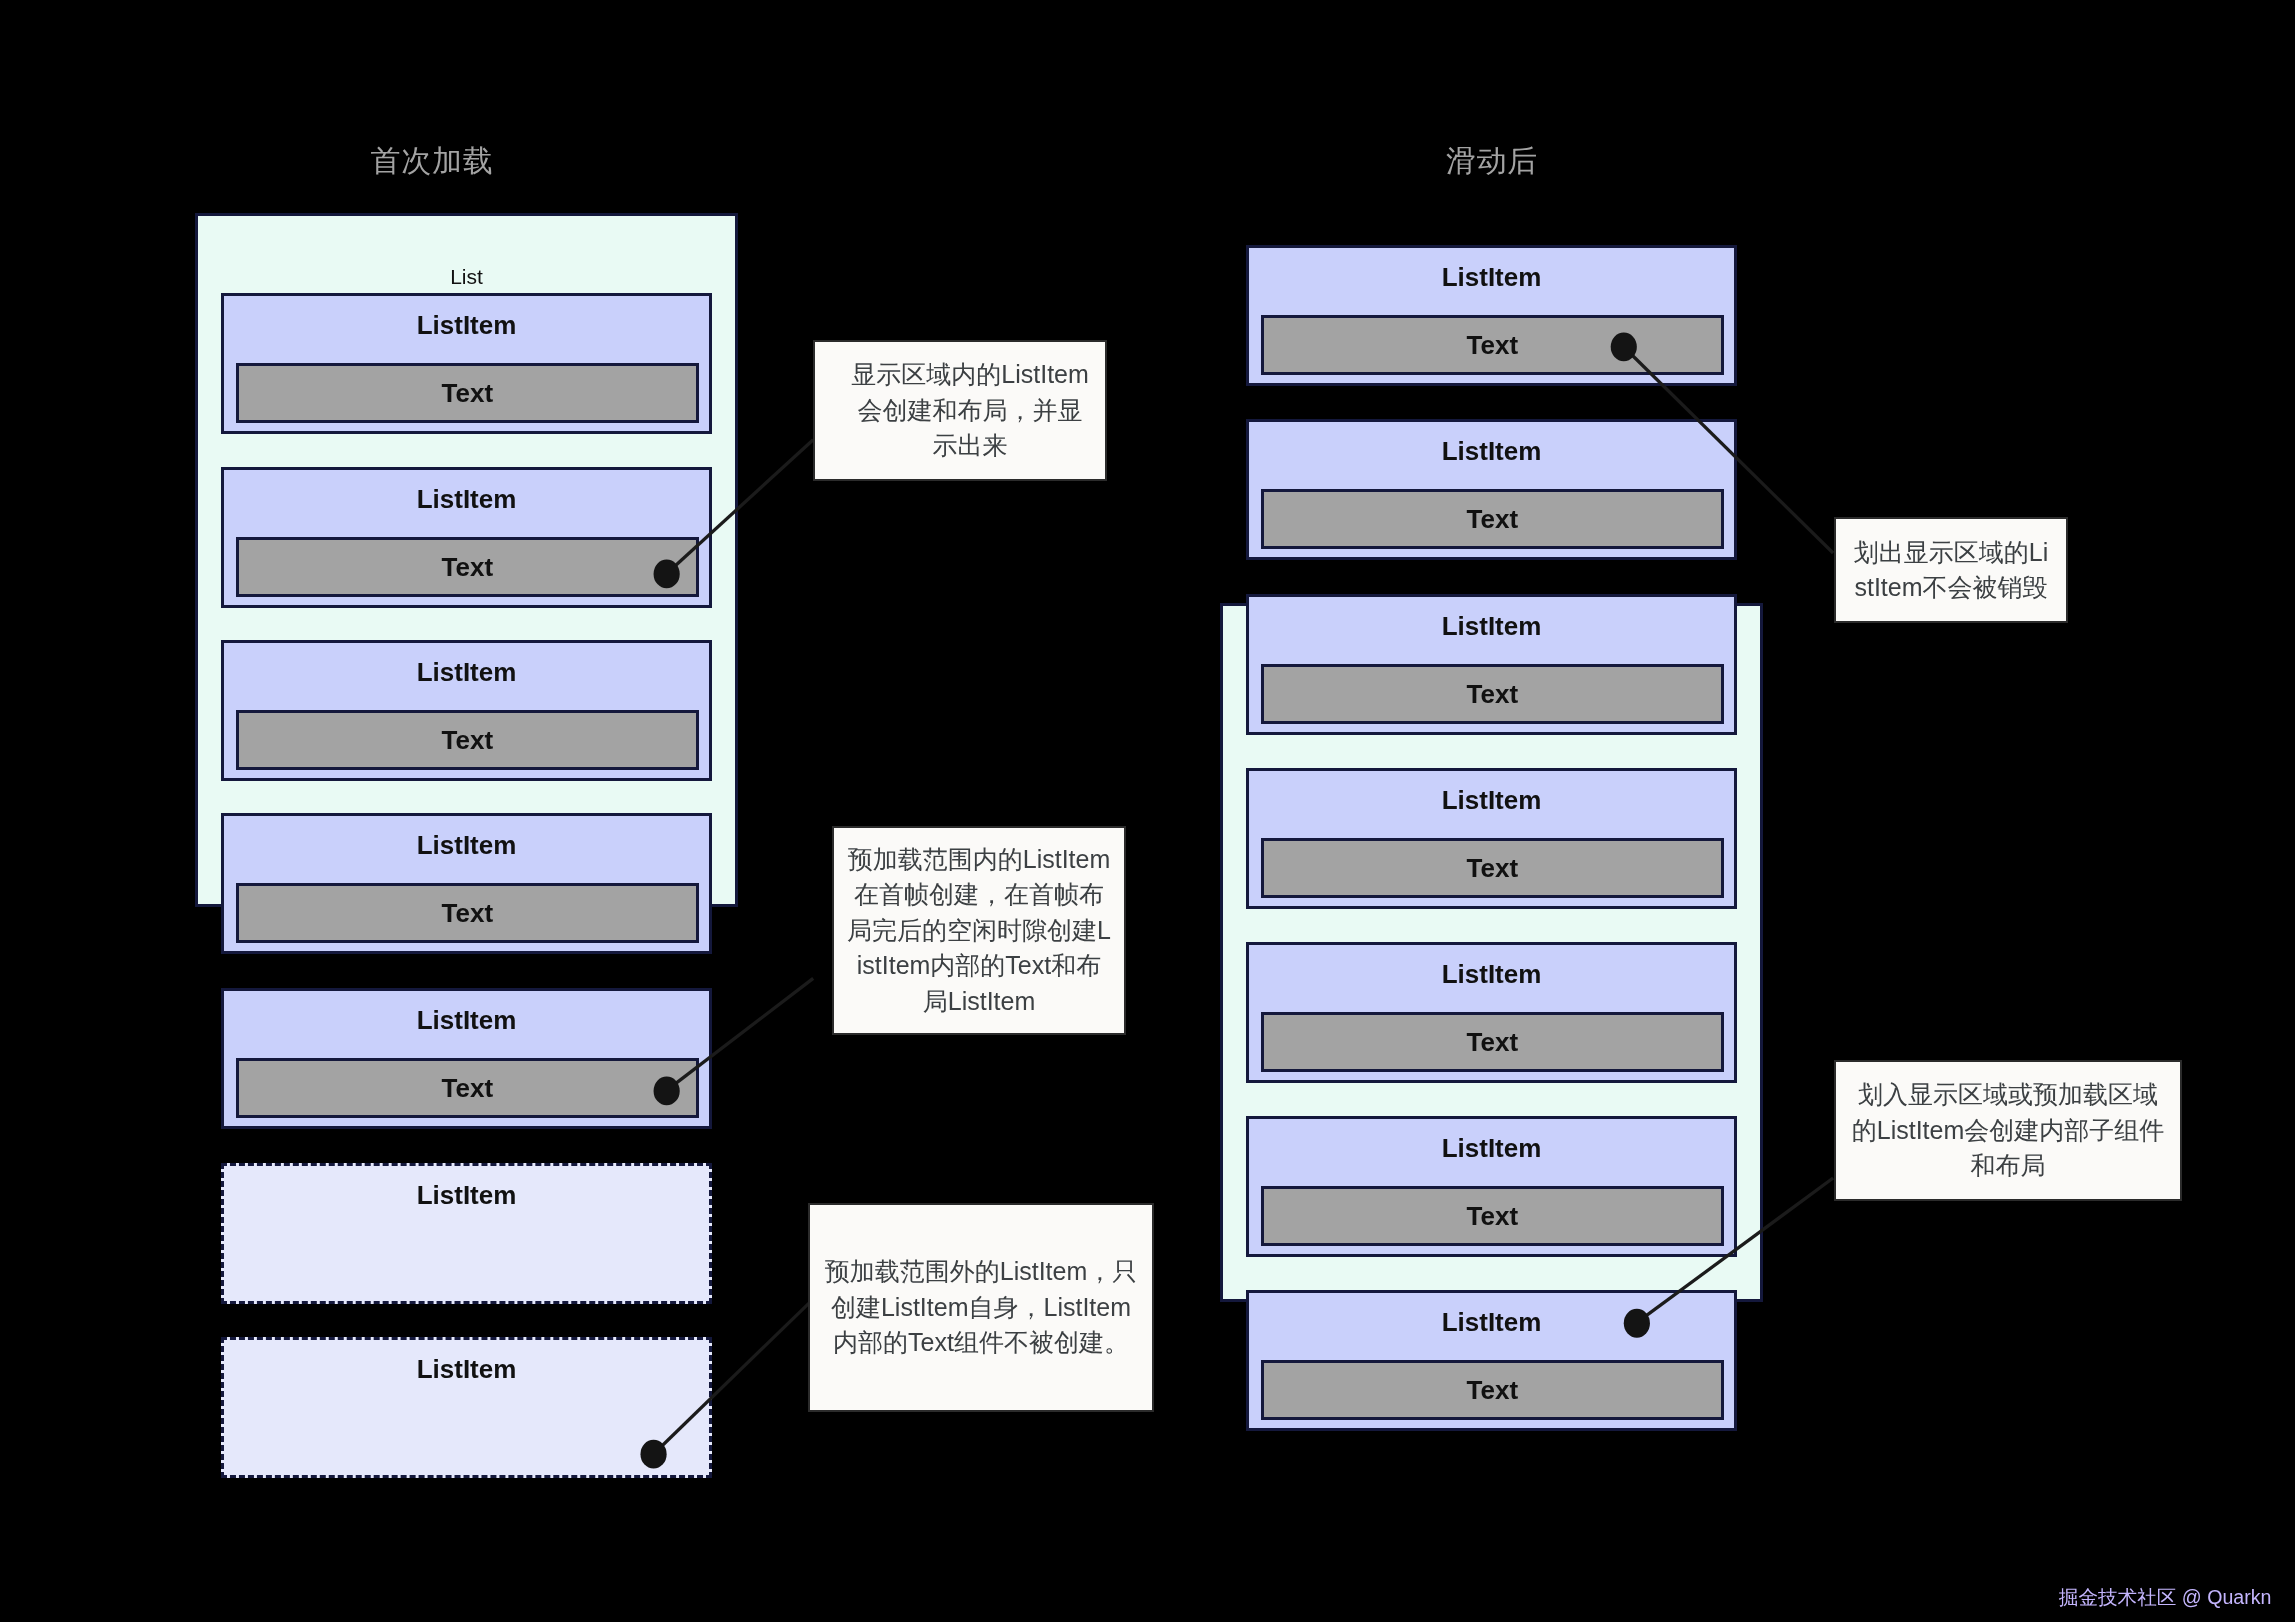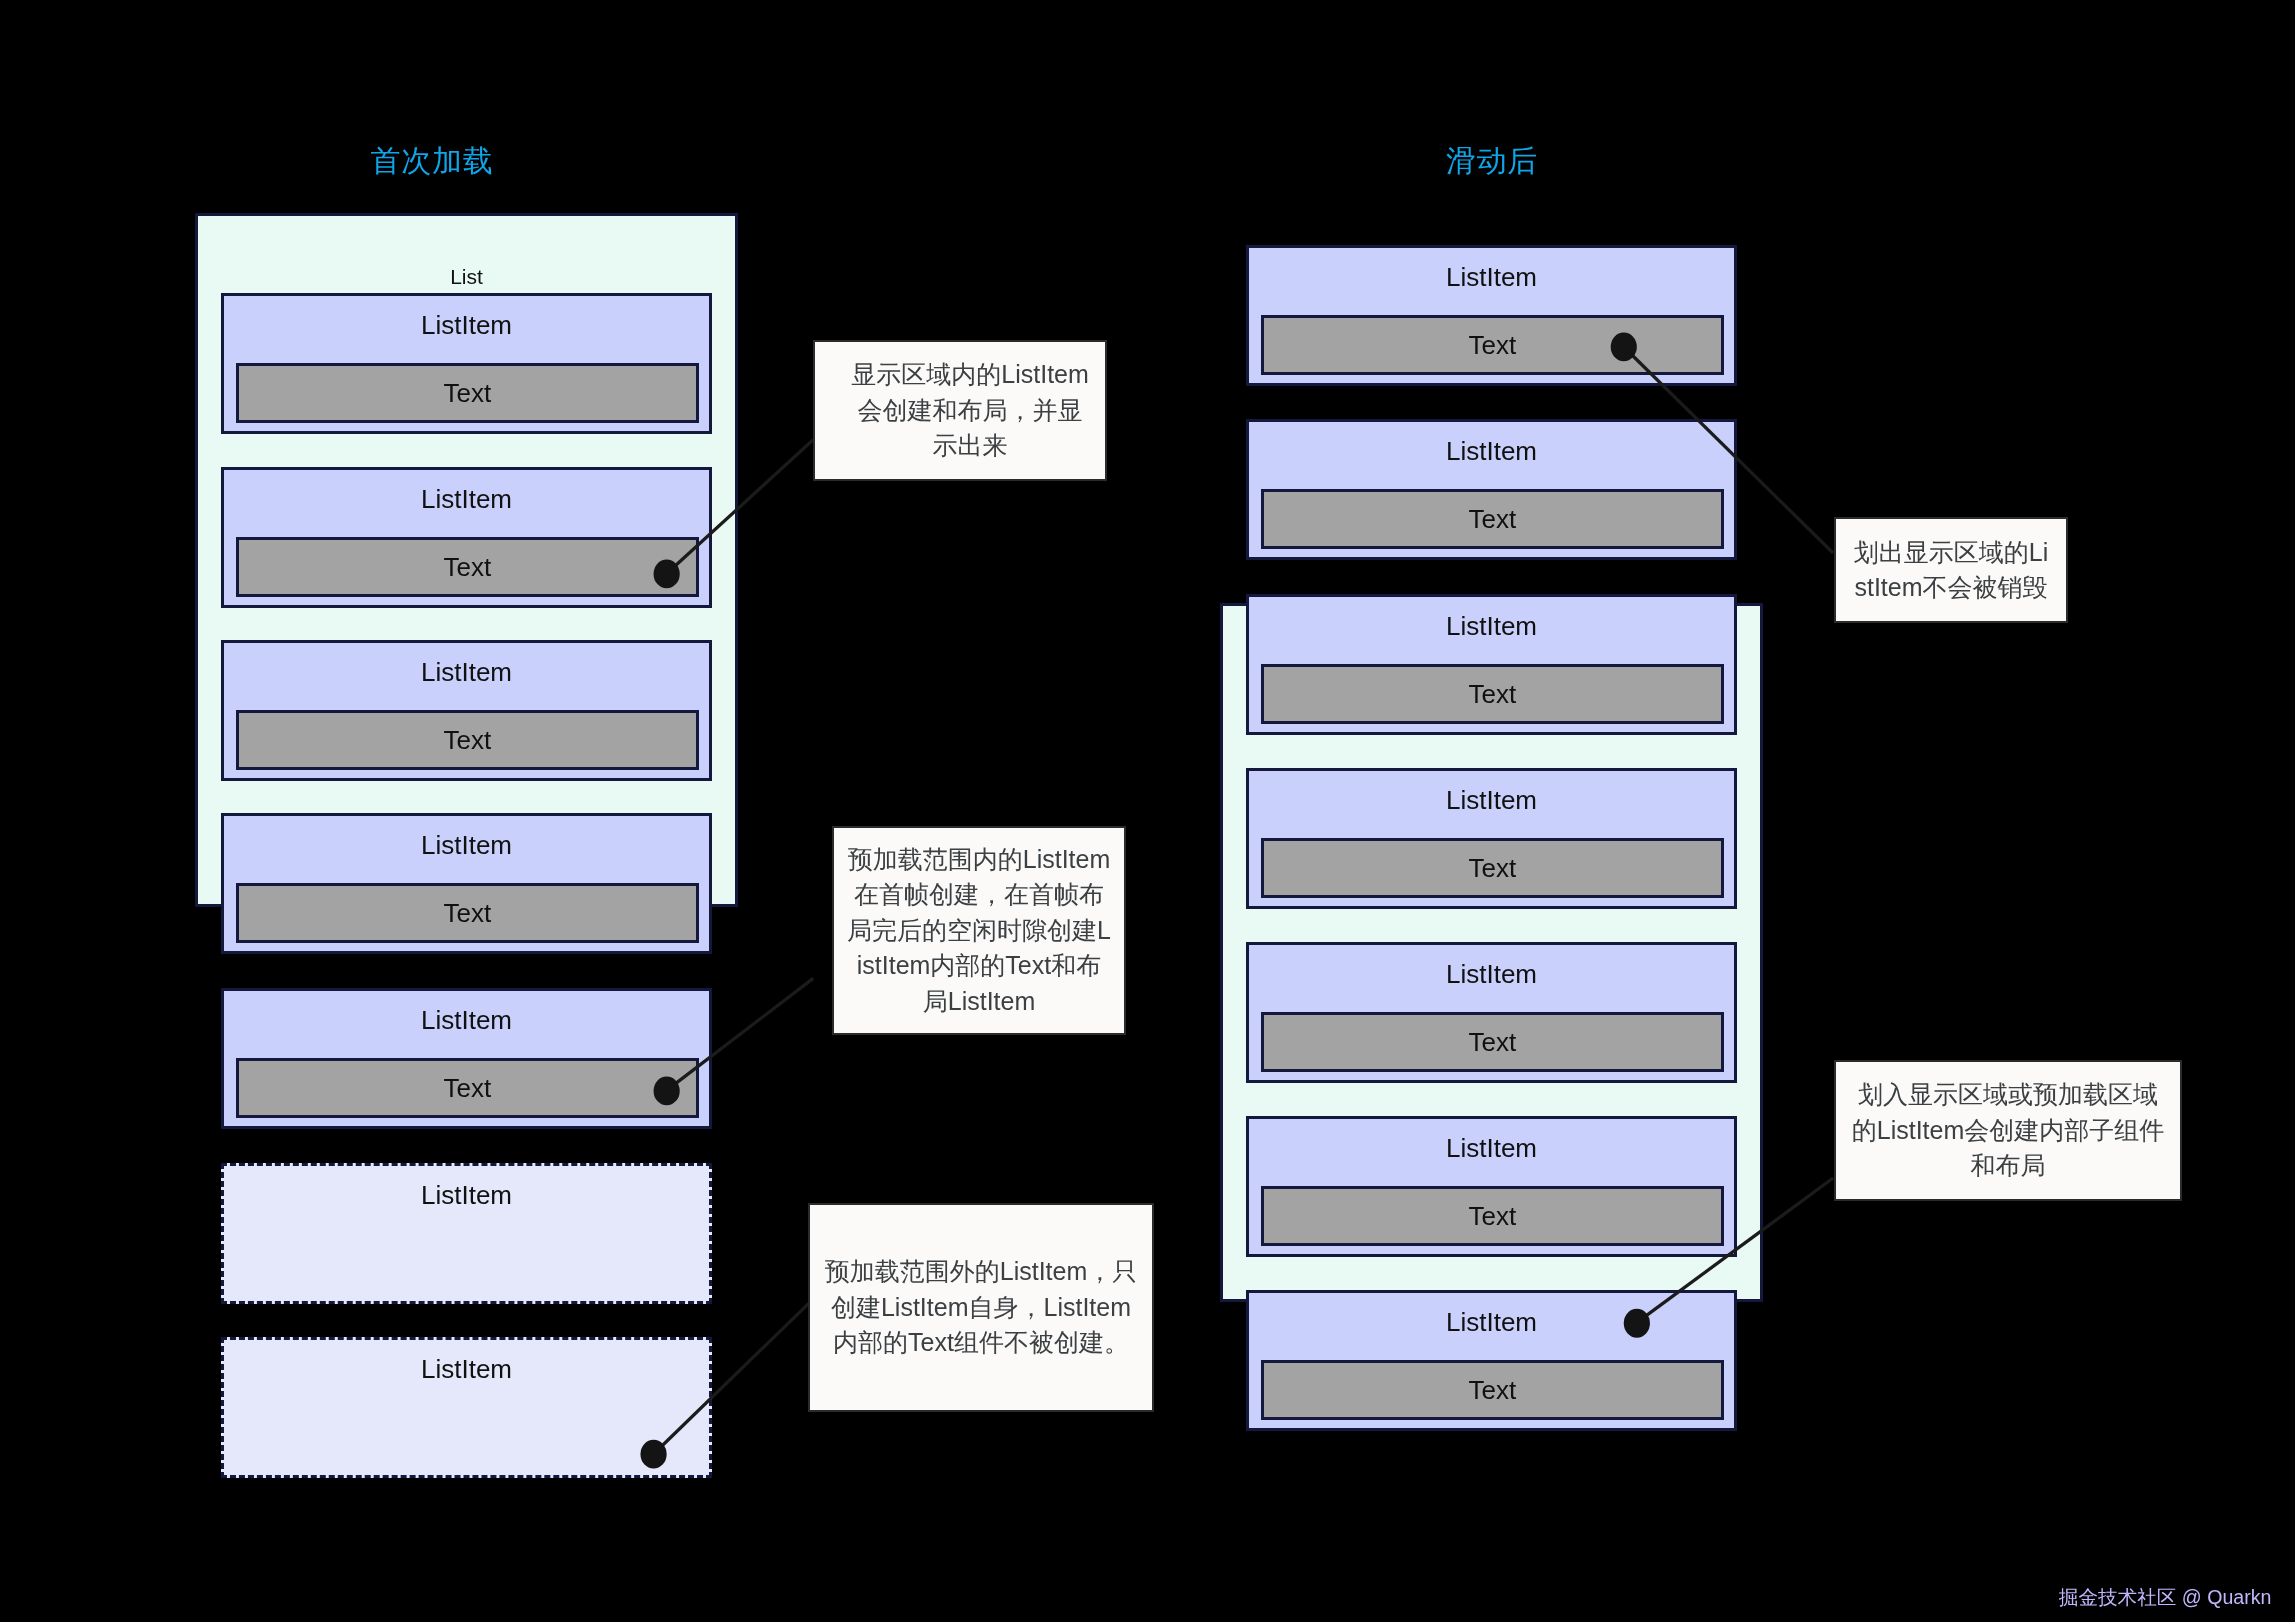--- a/index.html
+++ b/index.html
@@ -13,21 +13,21 @@
     height: 1623px;
     background: #000000;
     font-family: "Liberation Sans", "DejaVu Sans", sans-serif;
     overflow: hidden;
   }
 
   
   .col-title {
     position: absolute;
     font-size: 30px;
-    color: #0ea5e9;
+    color: #a3a3a3;
     letter-spacing: 0.7px;
     white-space: nowrap;
     text-align: center;
   }
 
   
   .list-container {
     position: absolute;
     background: #e9faf4;
     border: 3.3px solid #14183c;
@@ -42,20 +42,21 @@
     color: #111111;
     margin-top: 45px;
   }
 
   
   .list-item {
     position: absolute;
     background: #c9d0fb;
     border: 3.9px solid #14183c;
     box-sizing: border-box;
+    font-weight: bold;
   }
   .list-item.ghost {
     background: #e5e8fb;
     border: 3.9px dashed #14183c;
   }
   .list-item-label {
     position: absolute;
     width: 100%;
     text-align: center;
     top: 14.4px;

